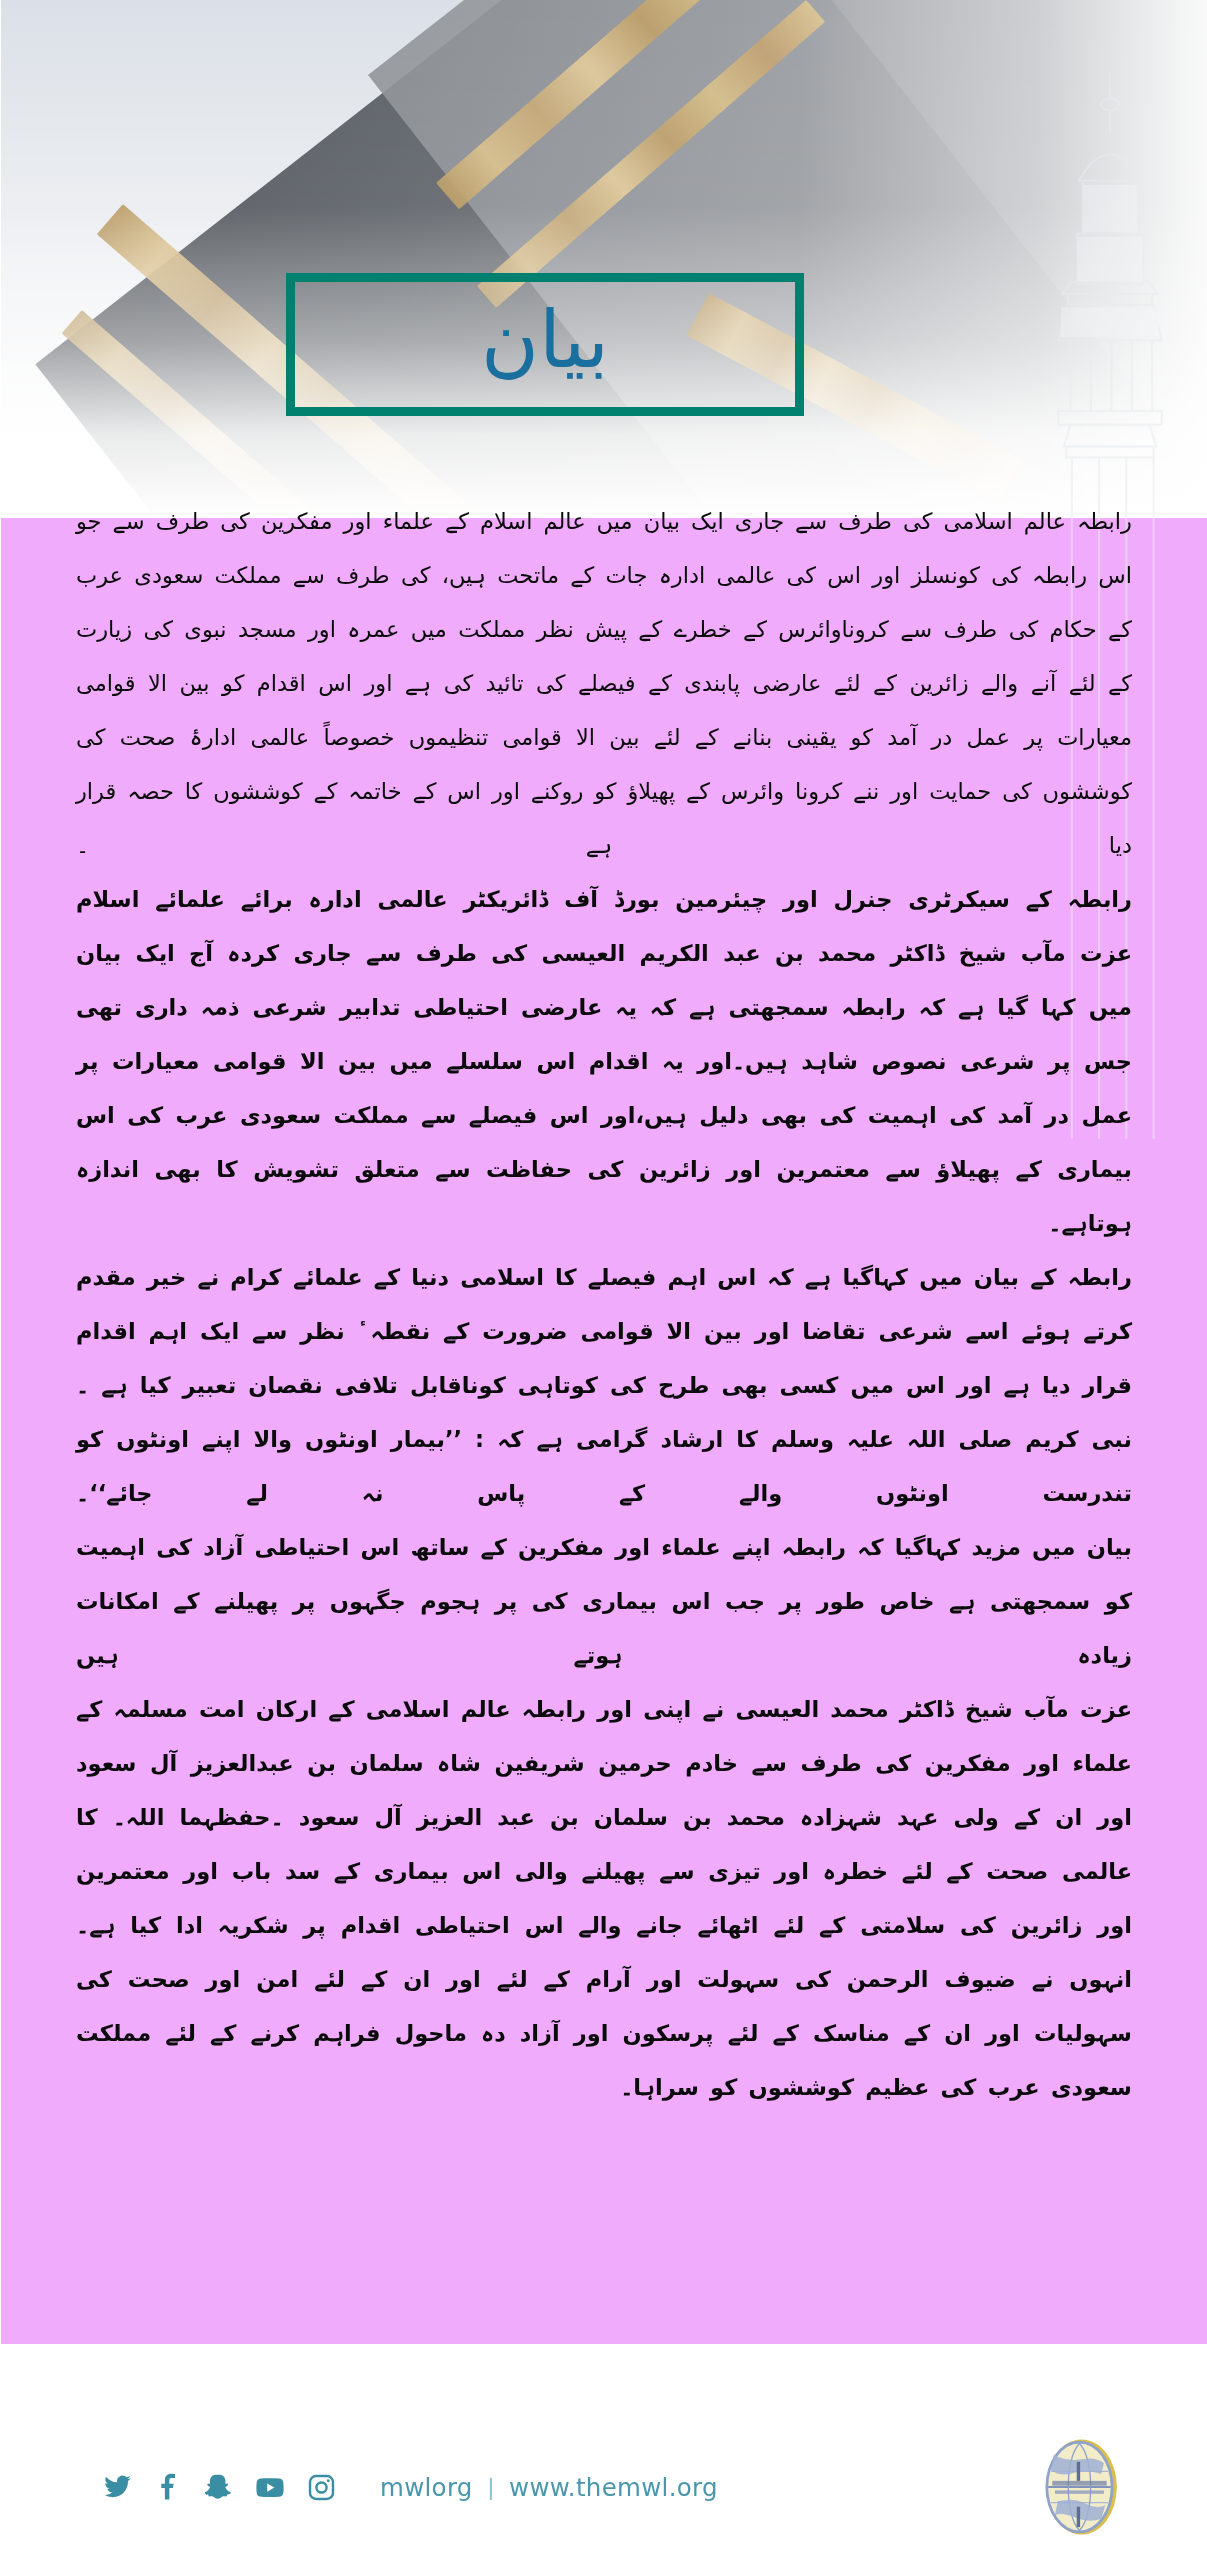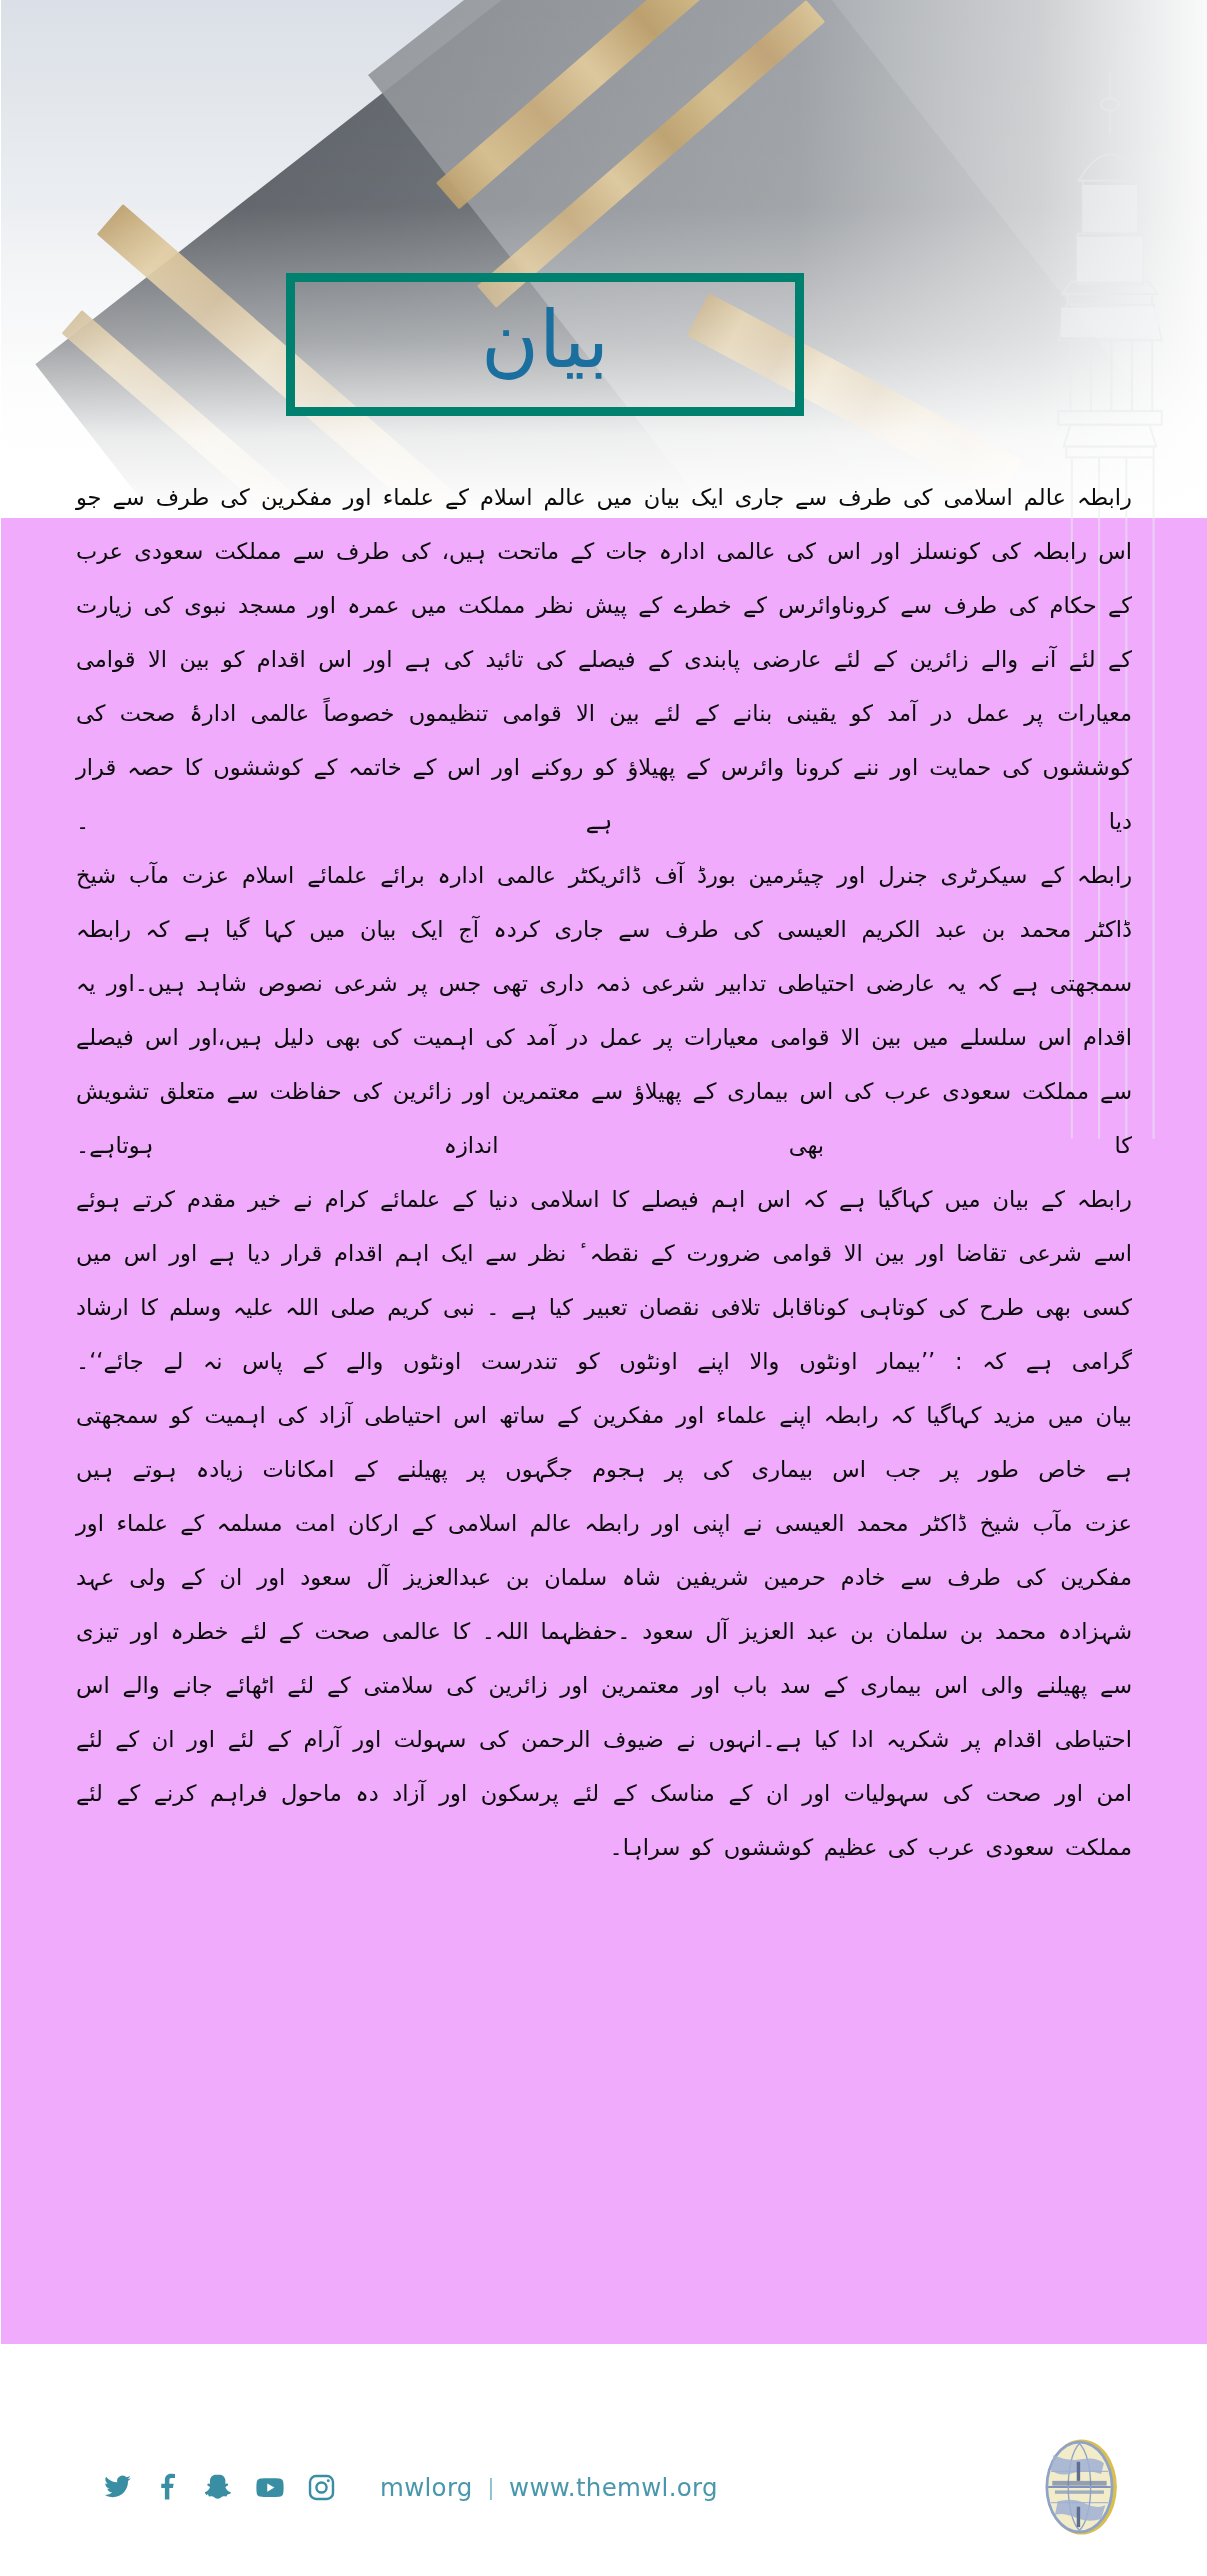--- a/index.html
+++ b/index.html
@@ -119,38 +119,38 @@
     color:#1a6f9e;
     font-weight:400;
     direction:rtl;
     letter-spacing:0;
     transform:translateY(-4.1px);
   }
 
   
   .body-wrap{
     position:absolute;
-    left:0; top:470px;
+    left:0; top:494px;
     width:1208px;
     z-index:4;
     padding:0 76px 0 76px;
   }
   .para{
     direction:rtl;
     text-align:justify;
     text-align-last:justify;
     color:#0b0b0b;
     font-family:"DejaVu Sans","Liberation Sans",sans-serif;
     font-size:22.5px;
     line-height:54px;
     letter-spacing:0.1px;
     word-spacing:3.4px;
     margin:0 0 0 0;
   }
-  .para + .para{ margin-top:0; }
+  .para + .para{ margin-top:0;font-weight:bold; }
   .para.last{ text-align-last:right; }
 
   
   .footer{
     position:absolute;
     left:0; bottom:0;
     width:1208px;
     height:232px;
     z-index:5;
     background:#ffffff;

